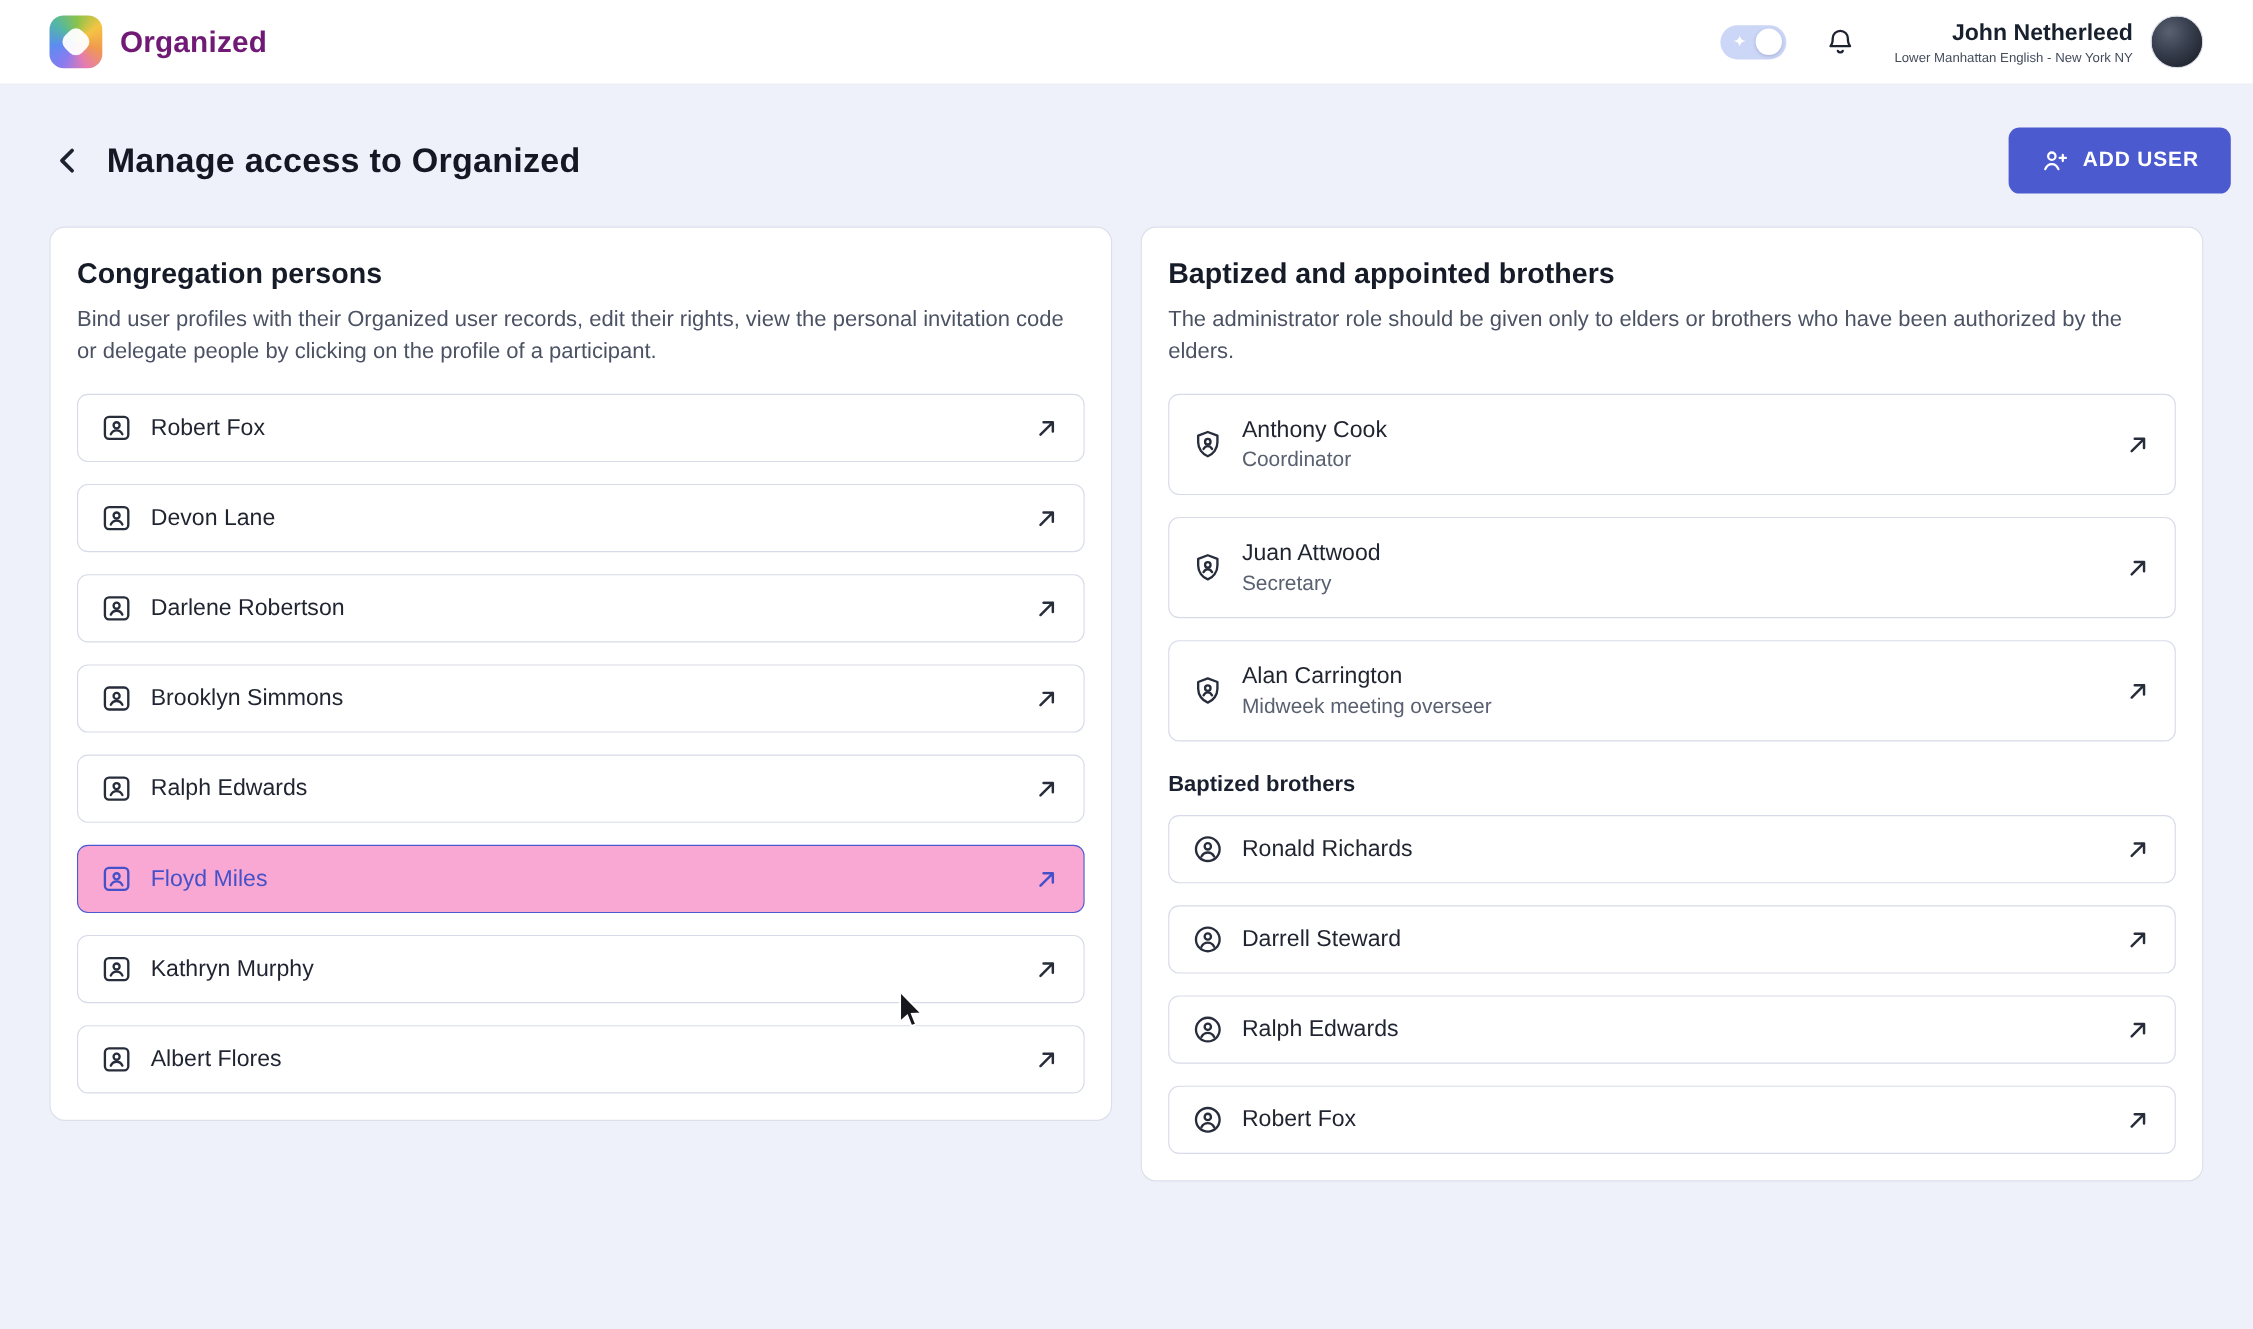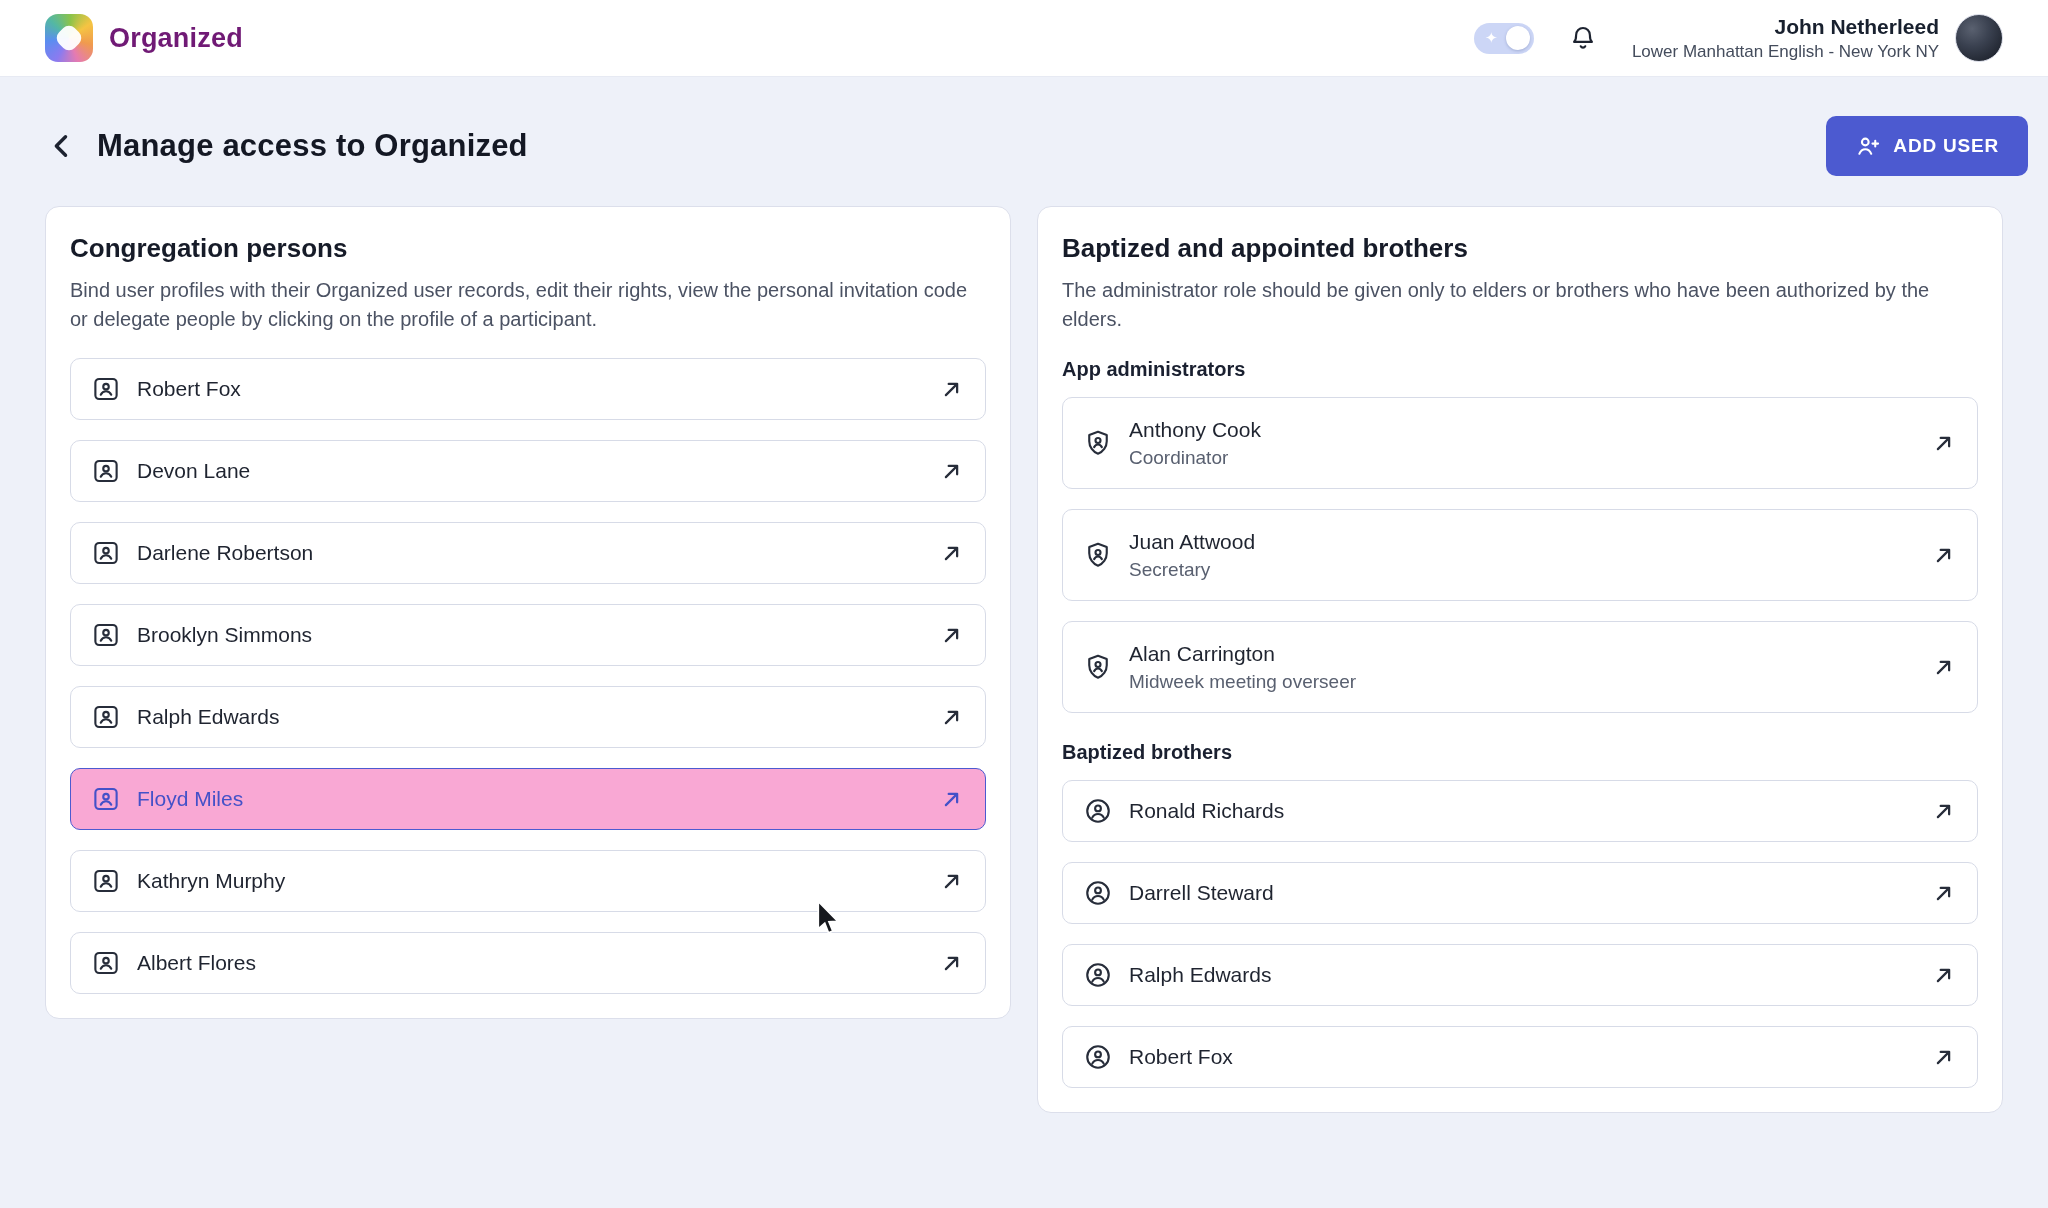--- a/index.html
+++ b/index.html
@@ -38,21 +38,21 @@
   }
   .toggle .knob {
     position:absolute; right:4px; top:3.5px; width:24px; height:24px;
     border-radius:50%; background:#ffffff; box-shadow:0 1px 3px rgba(40,60,120,.25);
   }
   .toggle .spark { position:absolute; left:11px; top:6px; color:#ffffff; font-size:15px; }
   .bell { width:30px; height:30px; color:#1d2330; cursor:pointer; }
   .user-block { display:flex; align-items:center; gap:16px; }
   .user-text { text-align:right; }
   .user-name { font-size:21px; font-weight:700; color:#18202e; }
-  .user-sub { font-size:17px; color:#444c5c; margin-top:3px; }
+  .user-sub { font-size:12px; color:#444c5c; margin-top:3px; }
   .avatar {
     width:48px; height:48px; border-radius:50%;
     background:radial-gradient(circle at 35% 30%, #5a6170 0%, #3a4150 40%, #141820 100%);
     border:1px solid #d8dbe6;
   }
 
   
   .page-header {
     display:flex; align-items:center;
     padding:39px 20px 30px 45px;
@@ -243,21 +243,20 @@
     <svg class="arrow" viewBox="0 0 24 24" fill="none" stroke="currentColor" stroke-width="2" stroke-linecap="round" stroke-linejoin="round">
       <path d="M7 17 17 7M9.5 7H17v7.5"></path>
     </svg>
   </div>
       </div>
   </section>
 
   <section class="card">
     <h2 class="card-title">Baptized and appointed brothers</h2>
     <p class="card-desc">The administrator role should be given only to elders or brothers who have been authorized by the elders.</p>
-    <div class="section-label">App administrators</div>
     <div class="row-list">
         <div class="row two-line">
     <svg class="p-icon" viewBox="0 0 24 24" fill="none" stroke="currentColor" stroke-width="1.7" stroke-linecap="round" stroke-linejoin="round">
       <path d="M12 3l7 2.6v4.9c0 4.6-3 8.6-7 10.1-4-1.5-7-5.5-7-10.1V5.6L12 3z"></path>
       <circle cx="12" cy="10" r="2"></circle>
       <path d="M8.9 15.3c.8-1.4 1.9-2.1 3.1-2.1s2.3.7 3.1 2.1"></path>
     </svg>
     <span class="text-col">
       <span class="name">Anthony Cook</span>
       <span class="role">Coordinator</span>

